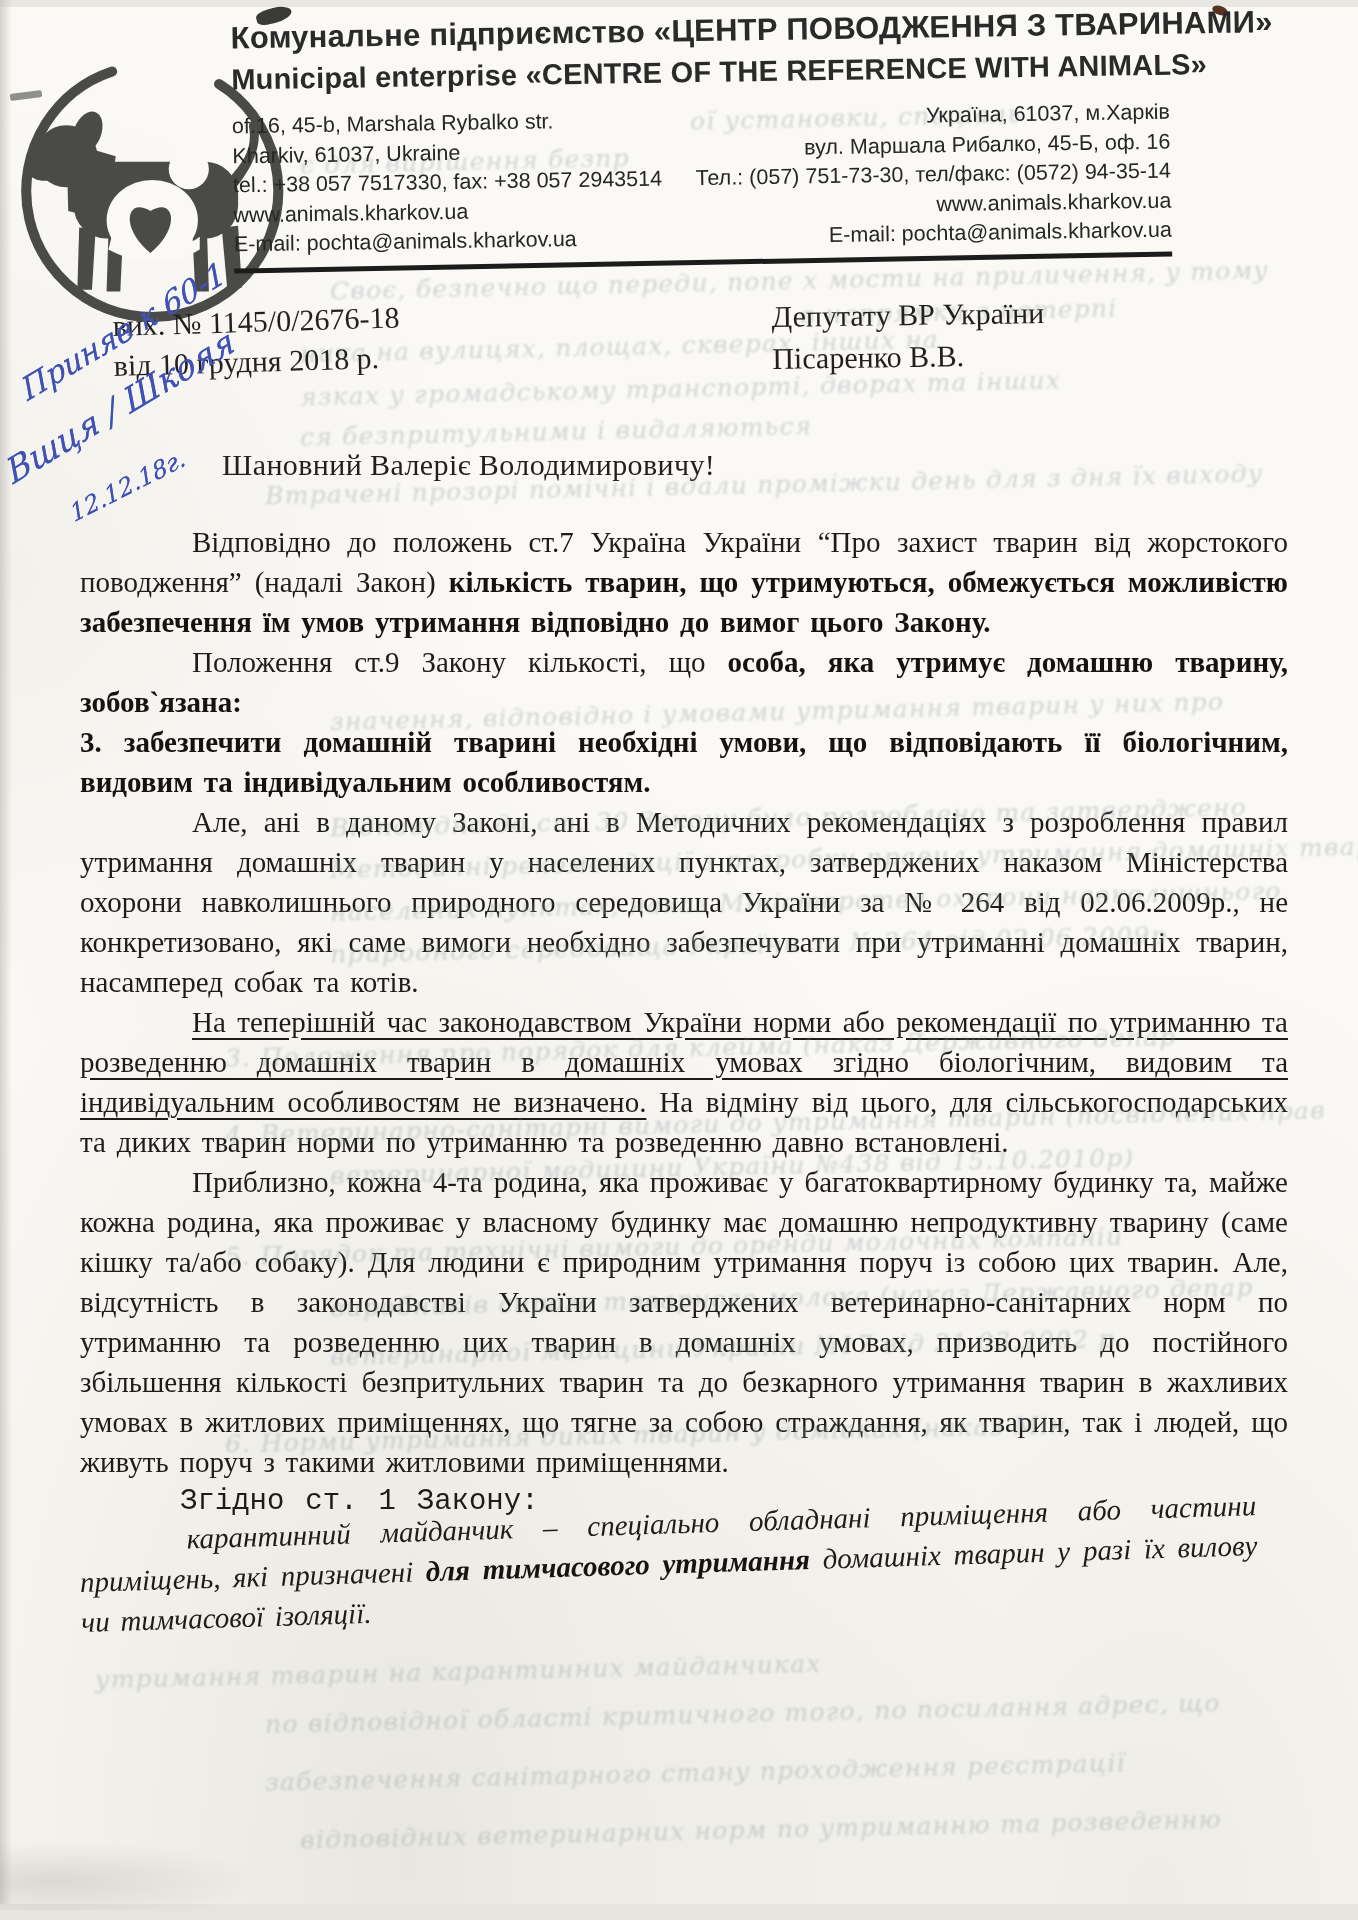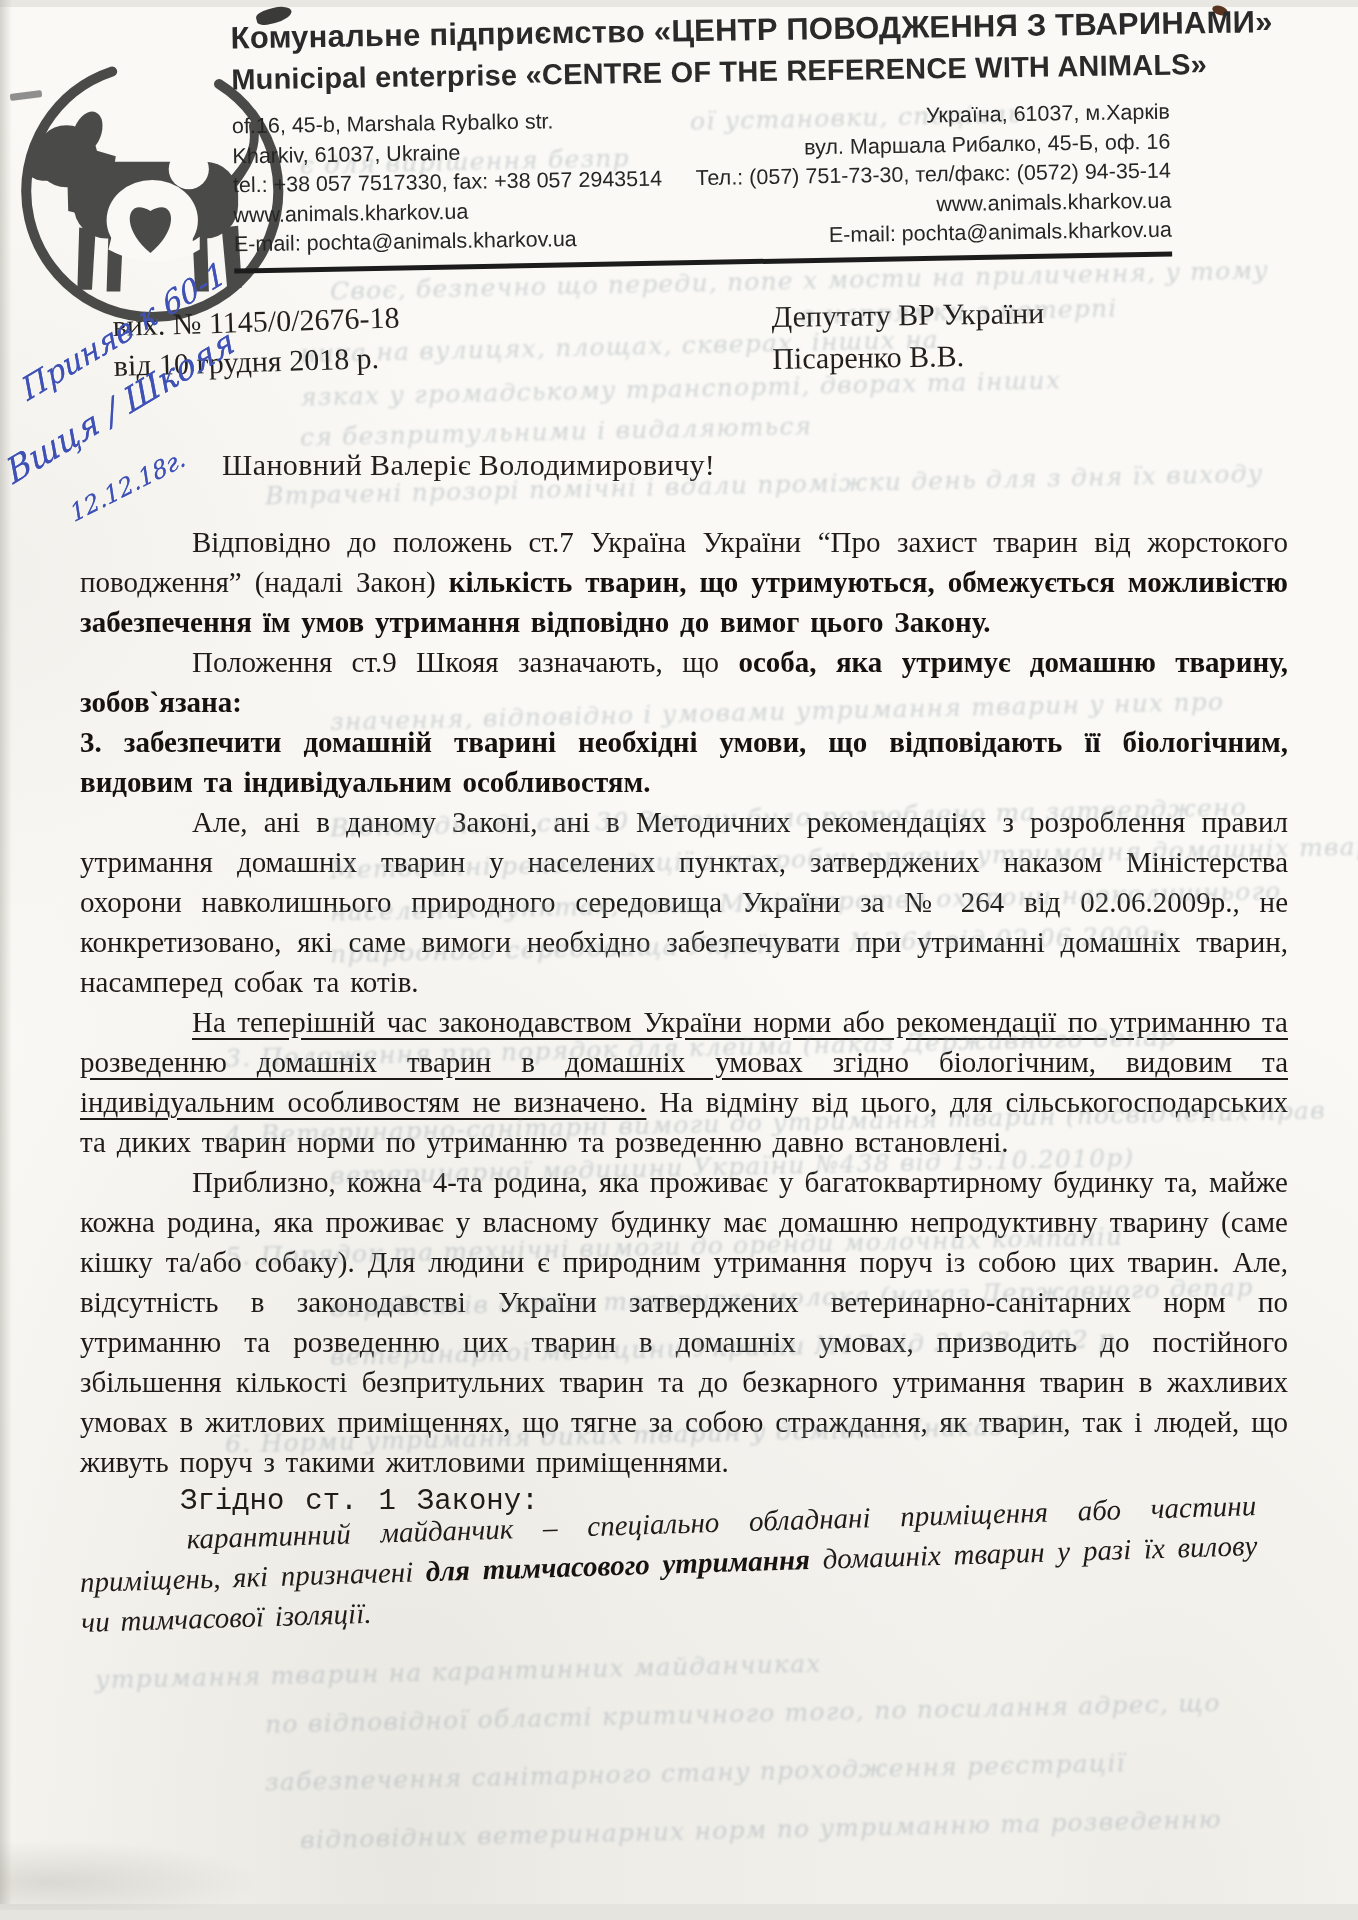--- a/index.html
+++ b/index.html
@@ -176,21 +176,21 @@
   </div>
 
   <div class="hand hand1">Приняв к 60-1</div>
   <div class="hand hand2">Вшця / Шкояя</div>
   <div class="hand hand3">12.12.18г.</div>
 
   <div class="salutation">Шановний Валеріє  Володимировичу!</div>
 
   <div class="body-text">
     <p class="ind"><span>Відповідно до положень ст.7 Україна України “Про захист тварин від жорстокого поводження” (надалі Закон) </span><span class="bold">кількість тварин, що утримуються, обмежується можливістю забезпечення їм умов утримання відповідно до вимог цього Закону.</span></p>
-    <p class="ind"><span>Положення ст.9 Шкояя зазначають, що </span><span class="bold">особа, яка утримує домашню тварину, зобов`язана:</span></p>
+    <p class="ind"><span>Положення ст.9 Закону кількості, що </span><span class="bold">особа, яка утримує домашню тварину, зобов`язана:</span></p>
     <p><span class="bold">3. забезпечити домашній тварині необхідні умови, що відповідають її біологічним, видовим та індивідуальним особливостям.</span></p>
     <p class="ind"><span>Але, ані в даному Законі, ані в Методичних рекомендаціях з розроблення правил утримання домашніх тварин у населених пунктах, затверджених наказом Міністерства охорони навколишнього природного середовища України за № 264 від 02.06.2009р., не конкретизовано, які саме вимоги необхідно забезпечувати при утриманні домашніх тварин, насамперед собак та котів.</span></p>
     <p class="ind"><span class="ul">На теперішній час законодавством України норми або рекомендації по утриманню та розведенню домашніх тварин в домашніх умовах згідно біологічним, видовим та індивідуальним особливостям не визначено.</span><span> На відміну від цього, для сільськогосподарських та диких тварин норми по утриманню та розведенню давно встановлені.</span></p>
     <p class="ind p7"><span>Приблизно, кожна 4-та родина, яка проживає у багатоквартирному будинку та, майже кожна родина, яка проживає у власному будинку має домашню непродуктивну тварину (саме кішку та/або собаку). Для людини є природним утримання поруч із собою цих тварин. Але, відсутність в законодавстві України затверджених ветеринарно-санітарних норм по утриманню та розведенню цих тварин в домашніх умовах, призводить до постійного збільшення кількості безпритульних тварин та до безкарного утримання тварин в жахливих умовах в житлових приміщеннях, що тягне за собою страждання, як тварин, так і людей, що живуть поруч з такими житловими приміщеннями.</span></p>
     <p class="p8"><span>Згідно ст. 1 Закону:</span></p>
     <p class="ind p9"><span>карантинний майданчик – спеціально обладнані приміщення або частини приміщень, які призначені </span><span class="bold">для тимчасового утримання</span><span> домашніх тварин у разі їх вилову чи тимчасової ізоляції.</span></p>
   </div>
 
 </div>
 

